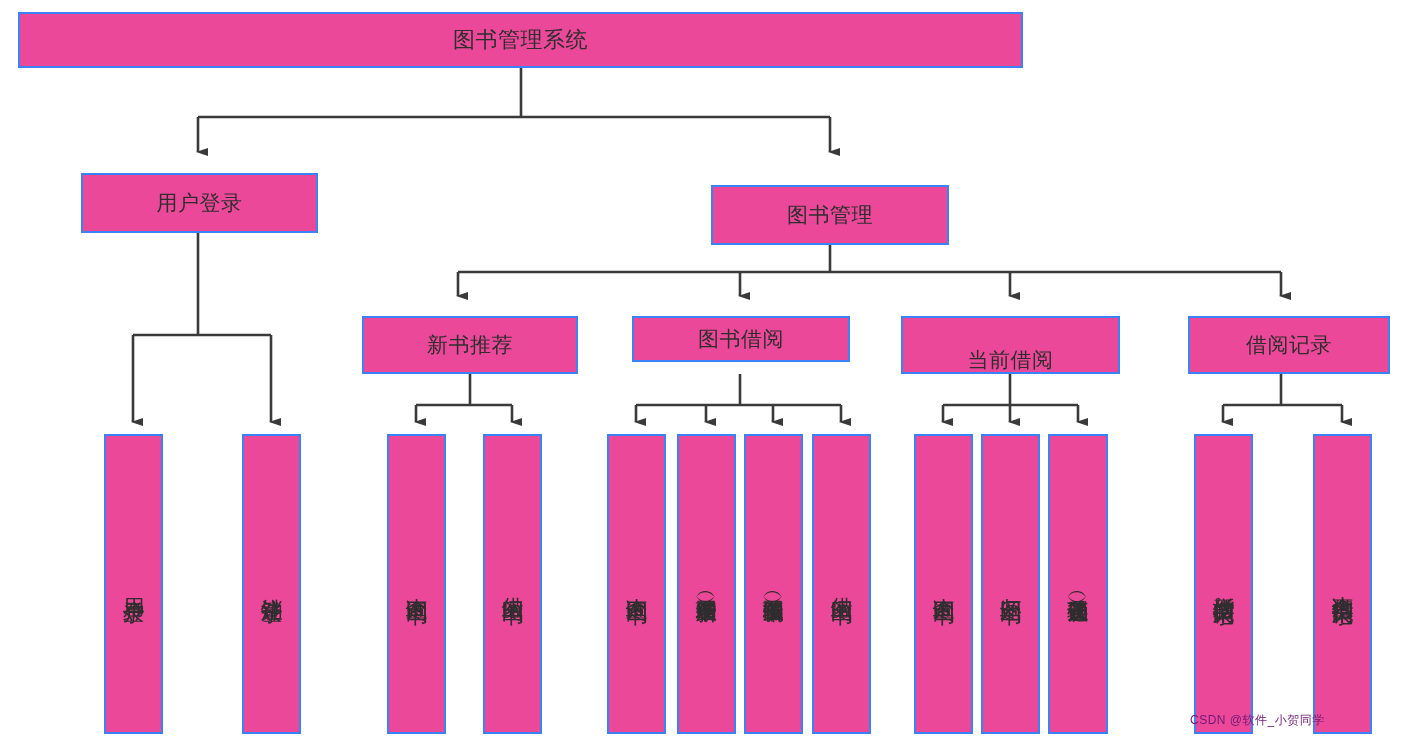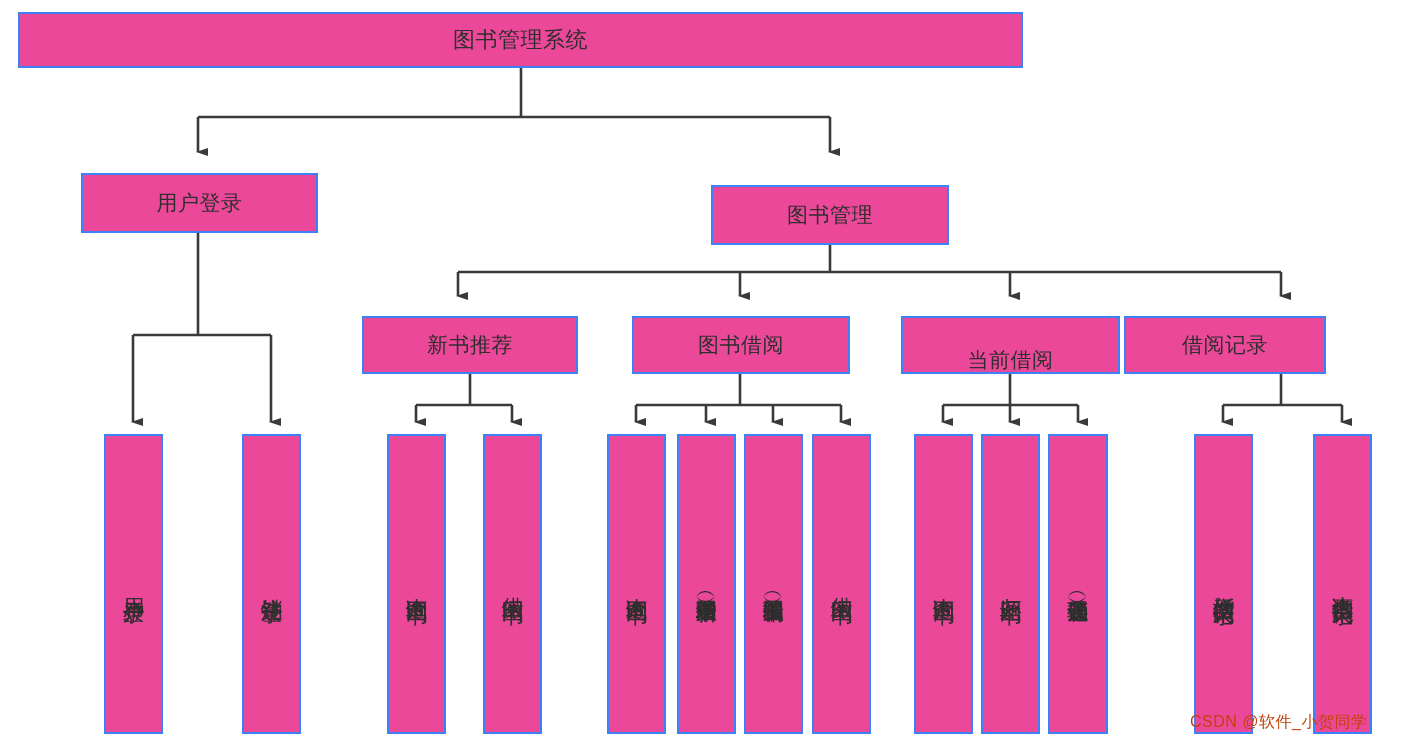--- a/index.html
+++ b/index.html
@@ -66,22 +66,22 @@
     white-space: nowrap;
   }
   .node.vert.tight .node-label {
     font-size: 21px;
     letter-spacing: 0px;
   }
   .watermark {
     position: absolute;
     left: 1190px;
     top: 712px;
-    font-size: 16px;
-    color: #c2410c;
+    font-size: 12px;
+    color: #701a75;
     white-space: nowrap;
     z-index: 3;
     letter-spacing: 0.5px;
   }
 </style>
 </head>
 <body>
 
 <div id="canvas">
 
@@ -142,27 +142,27 @@
   <div class="node horiz" style="left:81px; top:173px; width:237px; height:60px;">
     <span class="node-label">用户登录</span>
   </div>
   <div class="node horiz" style="left:711px; top:173px; width:238px; height:60px;margin-top:12px;">
     <span class="node-label">图书管理</span>
   </div>
 
   <div class="node horiz" style="left:362px; top:316px; width:216px; height:58px;">
     <span class="node-label">新书推荐</span>
   </div>
-  <div class="node horiz" style="left:632px; top:316px; width:218px; height:58px;">
+  <div class="node horiz" style="left:632px; top:316px; width:218px; height:46px;">
     <span class="node-label">图书借阅</span>
   </div>
   <div class="node horiz" style="left:901px; top:316px; width:219px; height:58px;align-items:flex-end;">
     <span class="node-label">当前借阅</span>
   </div>
-  <div class="node horiz" style="left:1124px; top:316px; width:202px; height:58px;">
+  <div class="node horiz" style="left:1188px; top:316px; width:202px; height:58px;">
     <span class="node-label">借阅记录</span>
   </div>
 
   <div class="node vert" style="left:104px; top:434px; width:59px; height:300px;">
     <span class="node-label">用户登录</span>
   </div>
   <div class="node vert" style="left:242px; top:434px; width:59px; height:300px;">
     <span class="node-label">注销登录</span>
   </div>
 

